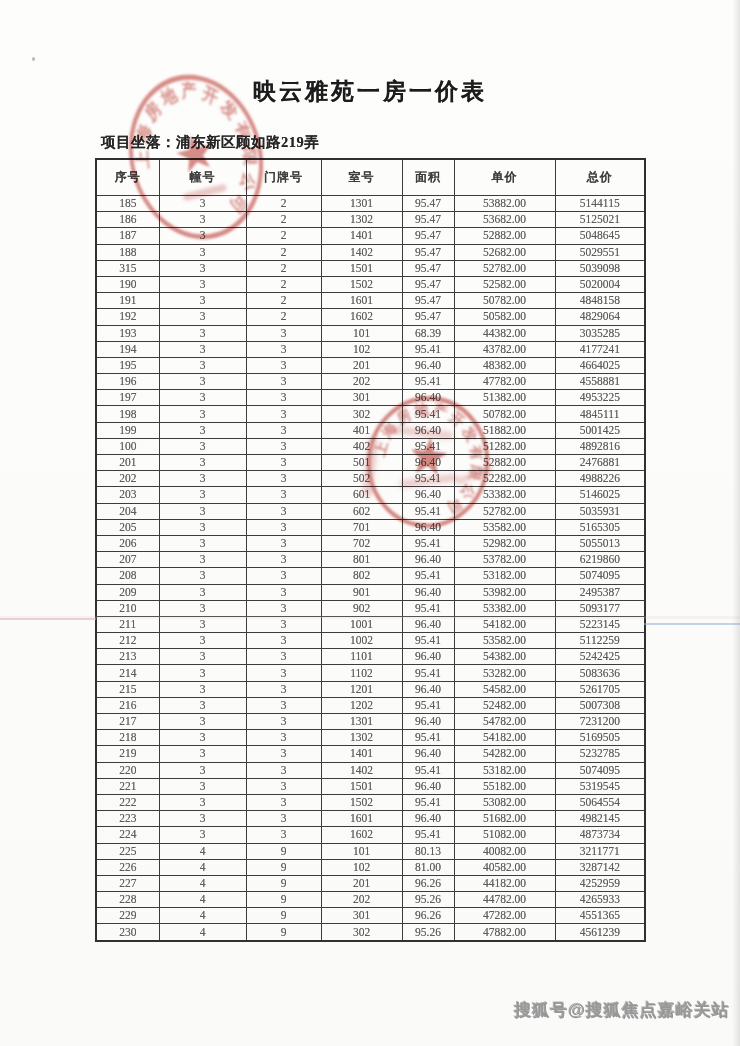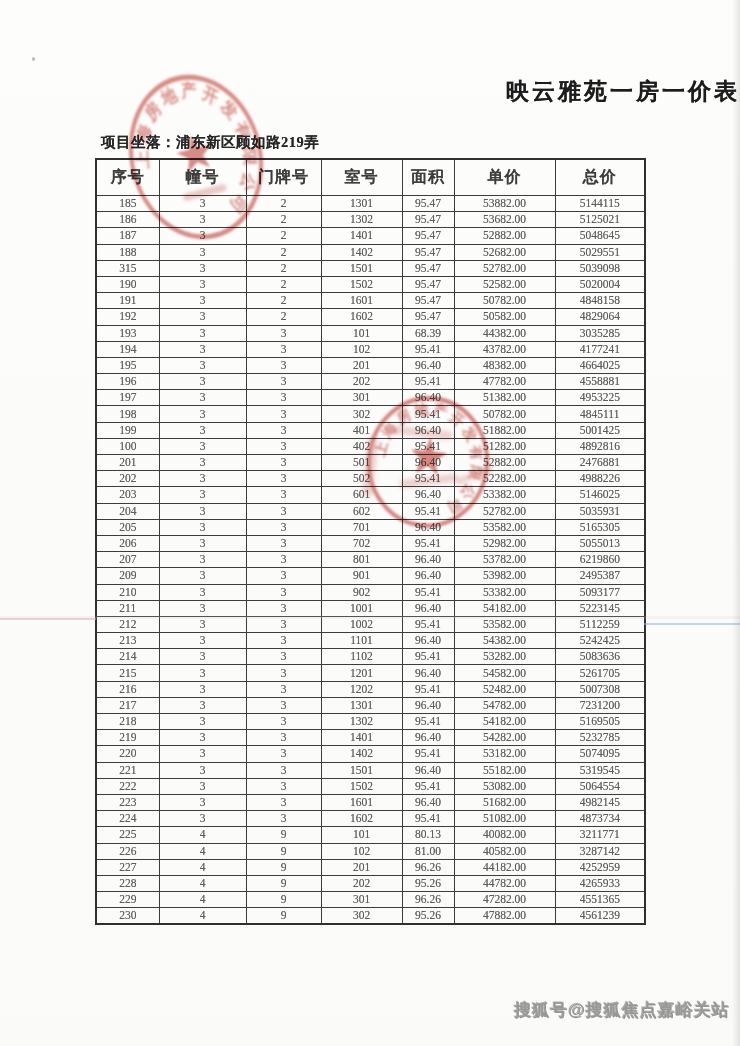--- a/index.html
+++ b/index.html
@@ -6,38 +6,38 @@
   .sheet{
     position:relative;width:740px;height:1046px;margin:0 auto;
     background:linear-gradient(180deg,#fdfdfc 0%,#fbfbfa 60%,#fafaf8 100%);
     overflow:hidden;
     font-family:"Liberation Serif","DejaVu Serif",serif;
   }
   .edge-shade{position:absolute;right:0;top:0;width:8px;height:100%;
     background:linear-gradient(90deg,rgba(0,0,0,0) 0%,rgba(120,120,120,0.18) 100%);}
   .page-title{
     position:absolute;top:76px;left:0;width:740px;margin:0;
-    text-align:right;font-size:23px;font-weight:700;color:#1c1c1c;
+    text-align:center;font-size:23px;font-weight:700;color:#1c1c1c;
     letter-spacing:3px;text-shadow:0 0 .6px rgba(40,40,40,.8);
   }
   .location-line{
     position:absolute;left:101px;top:133px;font-size:14.5px;font-weight:700;
     color:#262626;letter-spacing:.5px;text-shadow:0 0 .5px rgba(40,40,40,.7);
   }
   table.price{
     position:absolute;left:95px;top:158px;width:549px;
     border-collapse:collapse;table-layout:fixed;
     border:2px solid #303030;
   }
   table.price th,table.price td{
     border:1px solid #3c3c3c;text-align:center;vertical-align:middle;
     padding:0;overflow:hidden;white-space:nowrap;
   }
   table.price th{
-    height:35px;font-size:16px;font-weight:700;color:#3d3d3d;
+    height:35px;font-size:12px;font-weight:700;color:#3d3d3d;
     text-shadow:0 0 .5px rgba(60,60,60,.6);letter-spacing:1px;
   }
   table.price td{
     height:15.2px;font-size:11.5px;line-height:15px;color:#5d5d5d;
     text-shadow:0 0 .5px rgba(90,90,90,.65);
   }
   .seal{position:absolute;mix-blend-mode:multiply;pointer-events:none;}
   .seal-top{left:126px;top:72px;opacity:.6;transform:rotate(-14deg);}
   .seal-middle{left:362px;top:392px;opacity:.62;transform:rotate(6deg);}
   .scan-line{position:absolute;pointer-events:none;}
@@ -283,20 +283,29 @@
           <td>5055013</td>
         </tr>
         <tr>
           <td>207</td>
           <td>3</td>
           <td>3</td>
           <td>801</td>
           <td>96.40</td>
           <td>53782.00</td>
           <td>6219860</td>
+        </tr>
+        <tr>
+          <td>208</td>
+          <td>3</td>
+          <td>3</td>
+          <td>802</td>
+          <td>95.41</td>
+          <td>53182.00</td>
+          <td>5074095</td>
         </tr>
         <tr>
           <td>209</td>
           <td>3</td>
           <td>3</td>
           <td>901</td>
           <td>96.40</td>
           <td>53982.00</td>
           <td>2495387</td>
         </tr>

